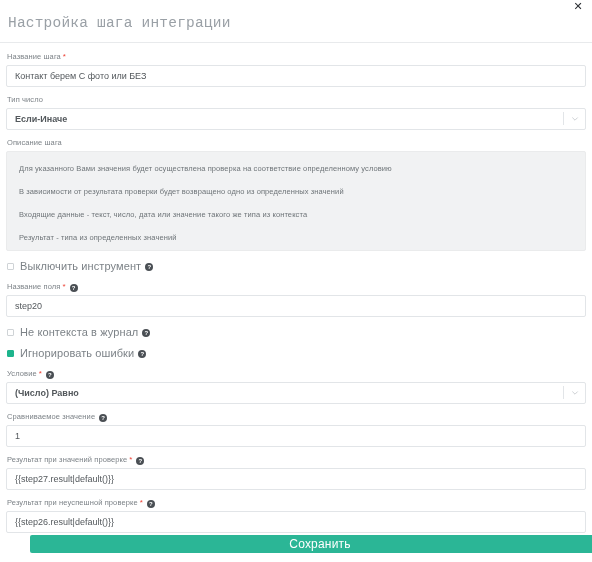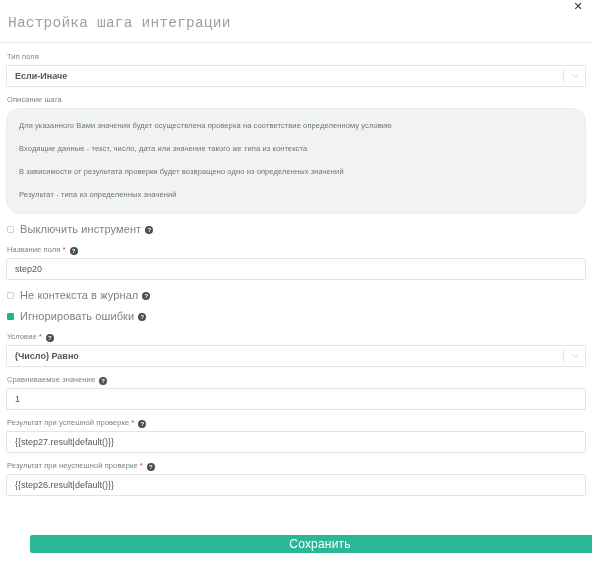--- a/index.html
+++ b/index.html
@@ -150,22 +150,22 @@
     height: 8px;
     pointer-events: none;
   }
   .select-caret svg { display: block; }
 
   
   .desc-panel {
     width: 100%;
     background: #f1f2f3;
     border: 1px solid #eaebec;
-    border-radius: 14px;
-    padding: 11px 12px 13px 12px;
+    border-radius: 2px;
+    padding: 11px 12px 7px 12px;
     min-height: 91px;
   }
   .desc-line {
     font-size: 7.5px;
     line-height: 11px;
     color: #6e7478;
     margin: 0 0 12px 0;
     letter-spacing: .1px;
   }
   .desc-line:last-child { margin-bottom: 0; }
@@ -224,44 +224,50 @@
 
 <div class="modal">
 
   <div class="modal-header">
     <button class="close-btn">✕</button>
     <h1 class="modal-title">Настройка шага интеграции</h1>
   </div>
 
   <div class="modal-body">
 
-
-    <div class="field">
-      <label class="field-label">
-        <span>Тип поля</span>
+    <div class="field">
+      <label class="field-label">
+        <span>Название шага</span><span class="req-star">*</span>
+      </label>
+      <input class="text-input" type="text" value="Контакт берем С фото или БЕЗ" style="">
+    </div>
+
+    <div class="field">
+      <label class="field-label">
+        <span>Тип число</span>
       </label>
       <div class="select-wrap">
         <div class="select-box">Если-Иначе</div>
         <div class="select-divider"></div>
         <span class="select-caret">
           <svg viewBox="0 0 10 10" width="8" height="8">
               <path d="M2 3.5 L5 6.5 L8 3.5" fill="none" stroke="#c6cace" stroke-width="1.1" stroke-linecap="round" stroke-linejoin="round"></path>
             </svg>
         </span>
       </div>
     </div>
 
     <div class="field">
       <label class="field-label">
         <span>Описание шага</span>
       </label>
       <div class="desc-panel">
         <p class="desc-line">Для указанного Вами значения будет осуществлена проверка на соответствие определенному условию</p>
+        <p class="desc-line">В зависимости от результата проверки будет возвращено одно из определенных значений</p>
         <p class="desc-line">Входящие данные - текст, число, дата или значение такого же типа из контекста</p>
-        <p class="desc-line">В зависимости от результата проверки будет возвращено одно из определенных значений</p>
         <p class="desc-line">Результат - типа из определенных значений</p>
       </div>
     </div>
 
     <div class="check-row">
       <span class="check-box"></span>
       <span class="check-label">Выключить инструмент</span>
       <span class="help-icon">?</span>
     </div>
 
@@ -301,21 +307,21 @@
 
     <div class="field">
       <label class="field-label">
         <span>Сравниваемое значение</span><span class="help-icon">?</span>
       </label>
       <input class="text-input" type="text" value="1" style="">
     </div>
 
     <div class="field">
       <label class="field-label">
-        <span>Результат при успешной проверке</span><span class="req-star">*</span><span class="help-icon">?</span>
+        <span>Результат при значений проверке</span><span class="req-star">*</span><span class="help-icon">?</span>
       </label>
       <input class="text-input" type="text" value="{{step27.result|default()}}" style="">
     </div>
 
     <div class="field">
       <label class="field-label">
         <span>Результат при неуспешной проверке</span><span class="req-star">*</span><span class="help-icon">?</span>
       </label>
       <input class="text-input" type="text" value="{{step26.result|default()}}" style="">
     </div>

